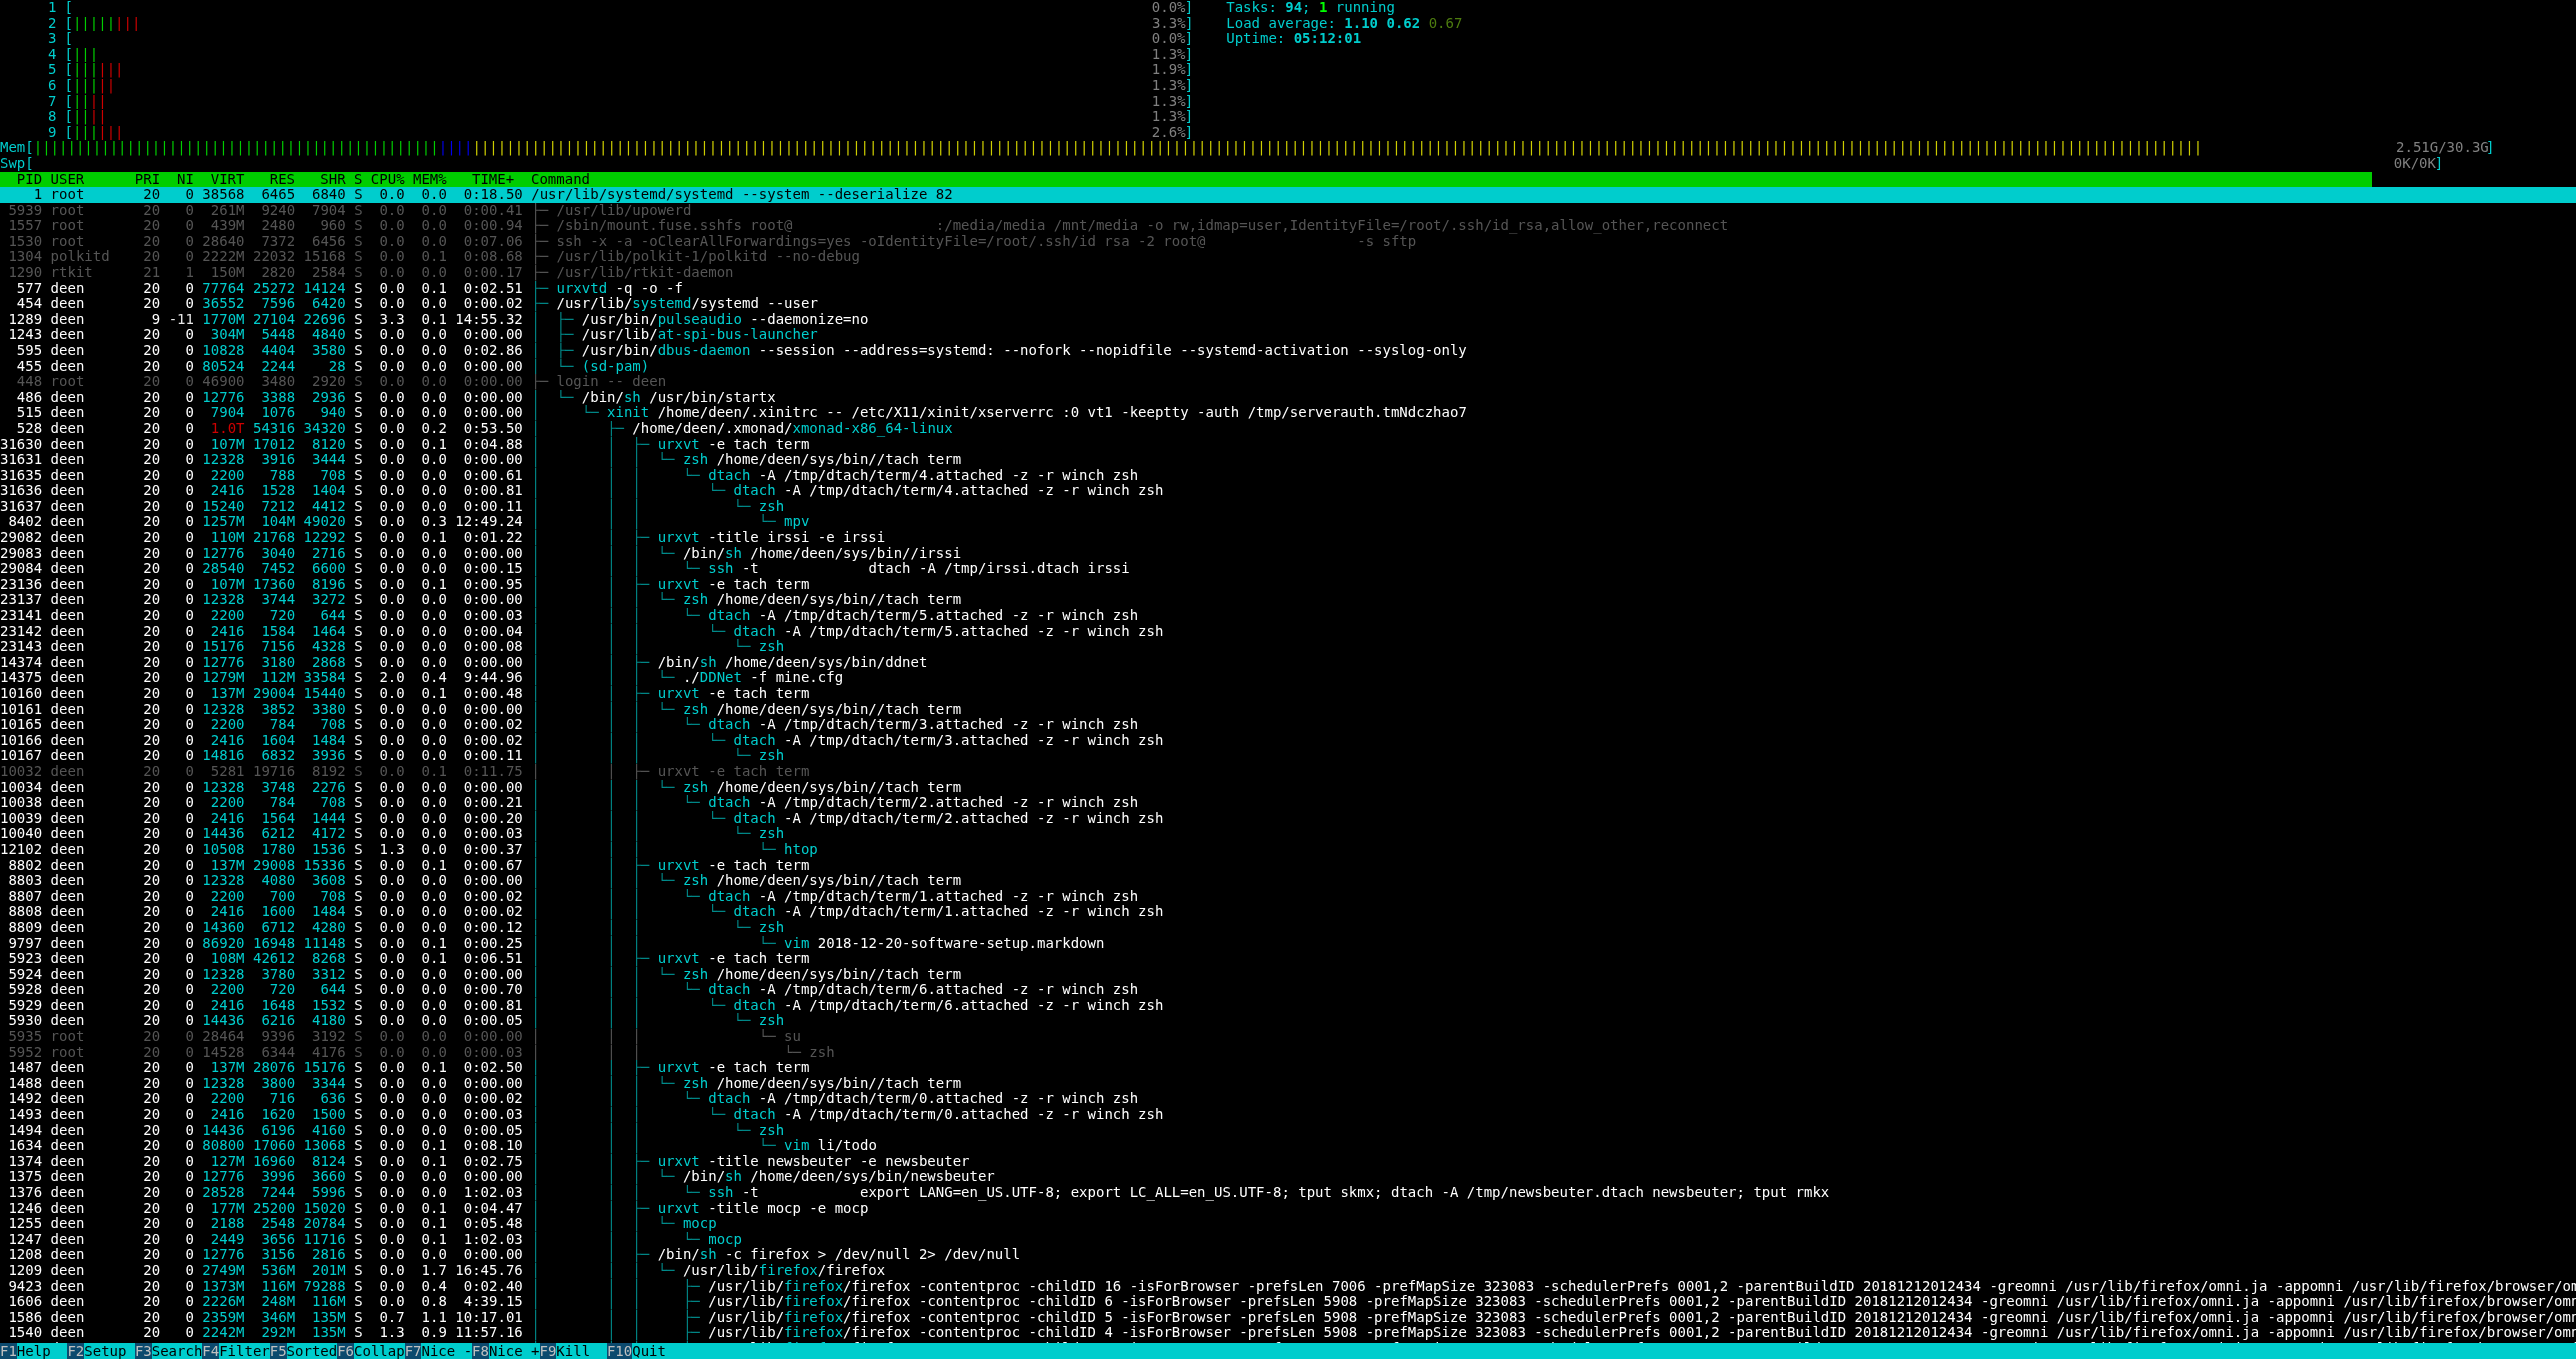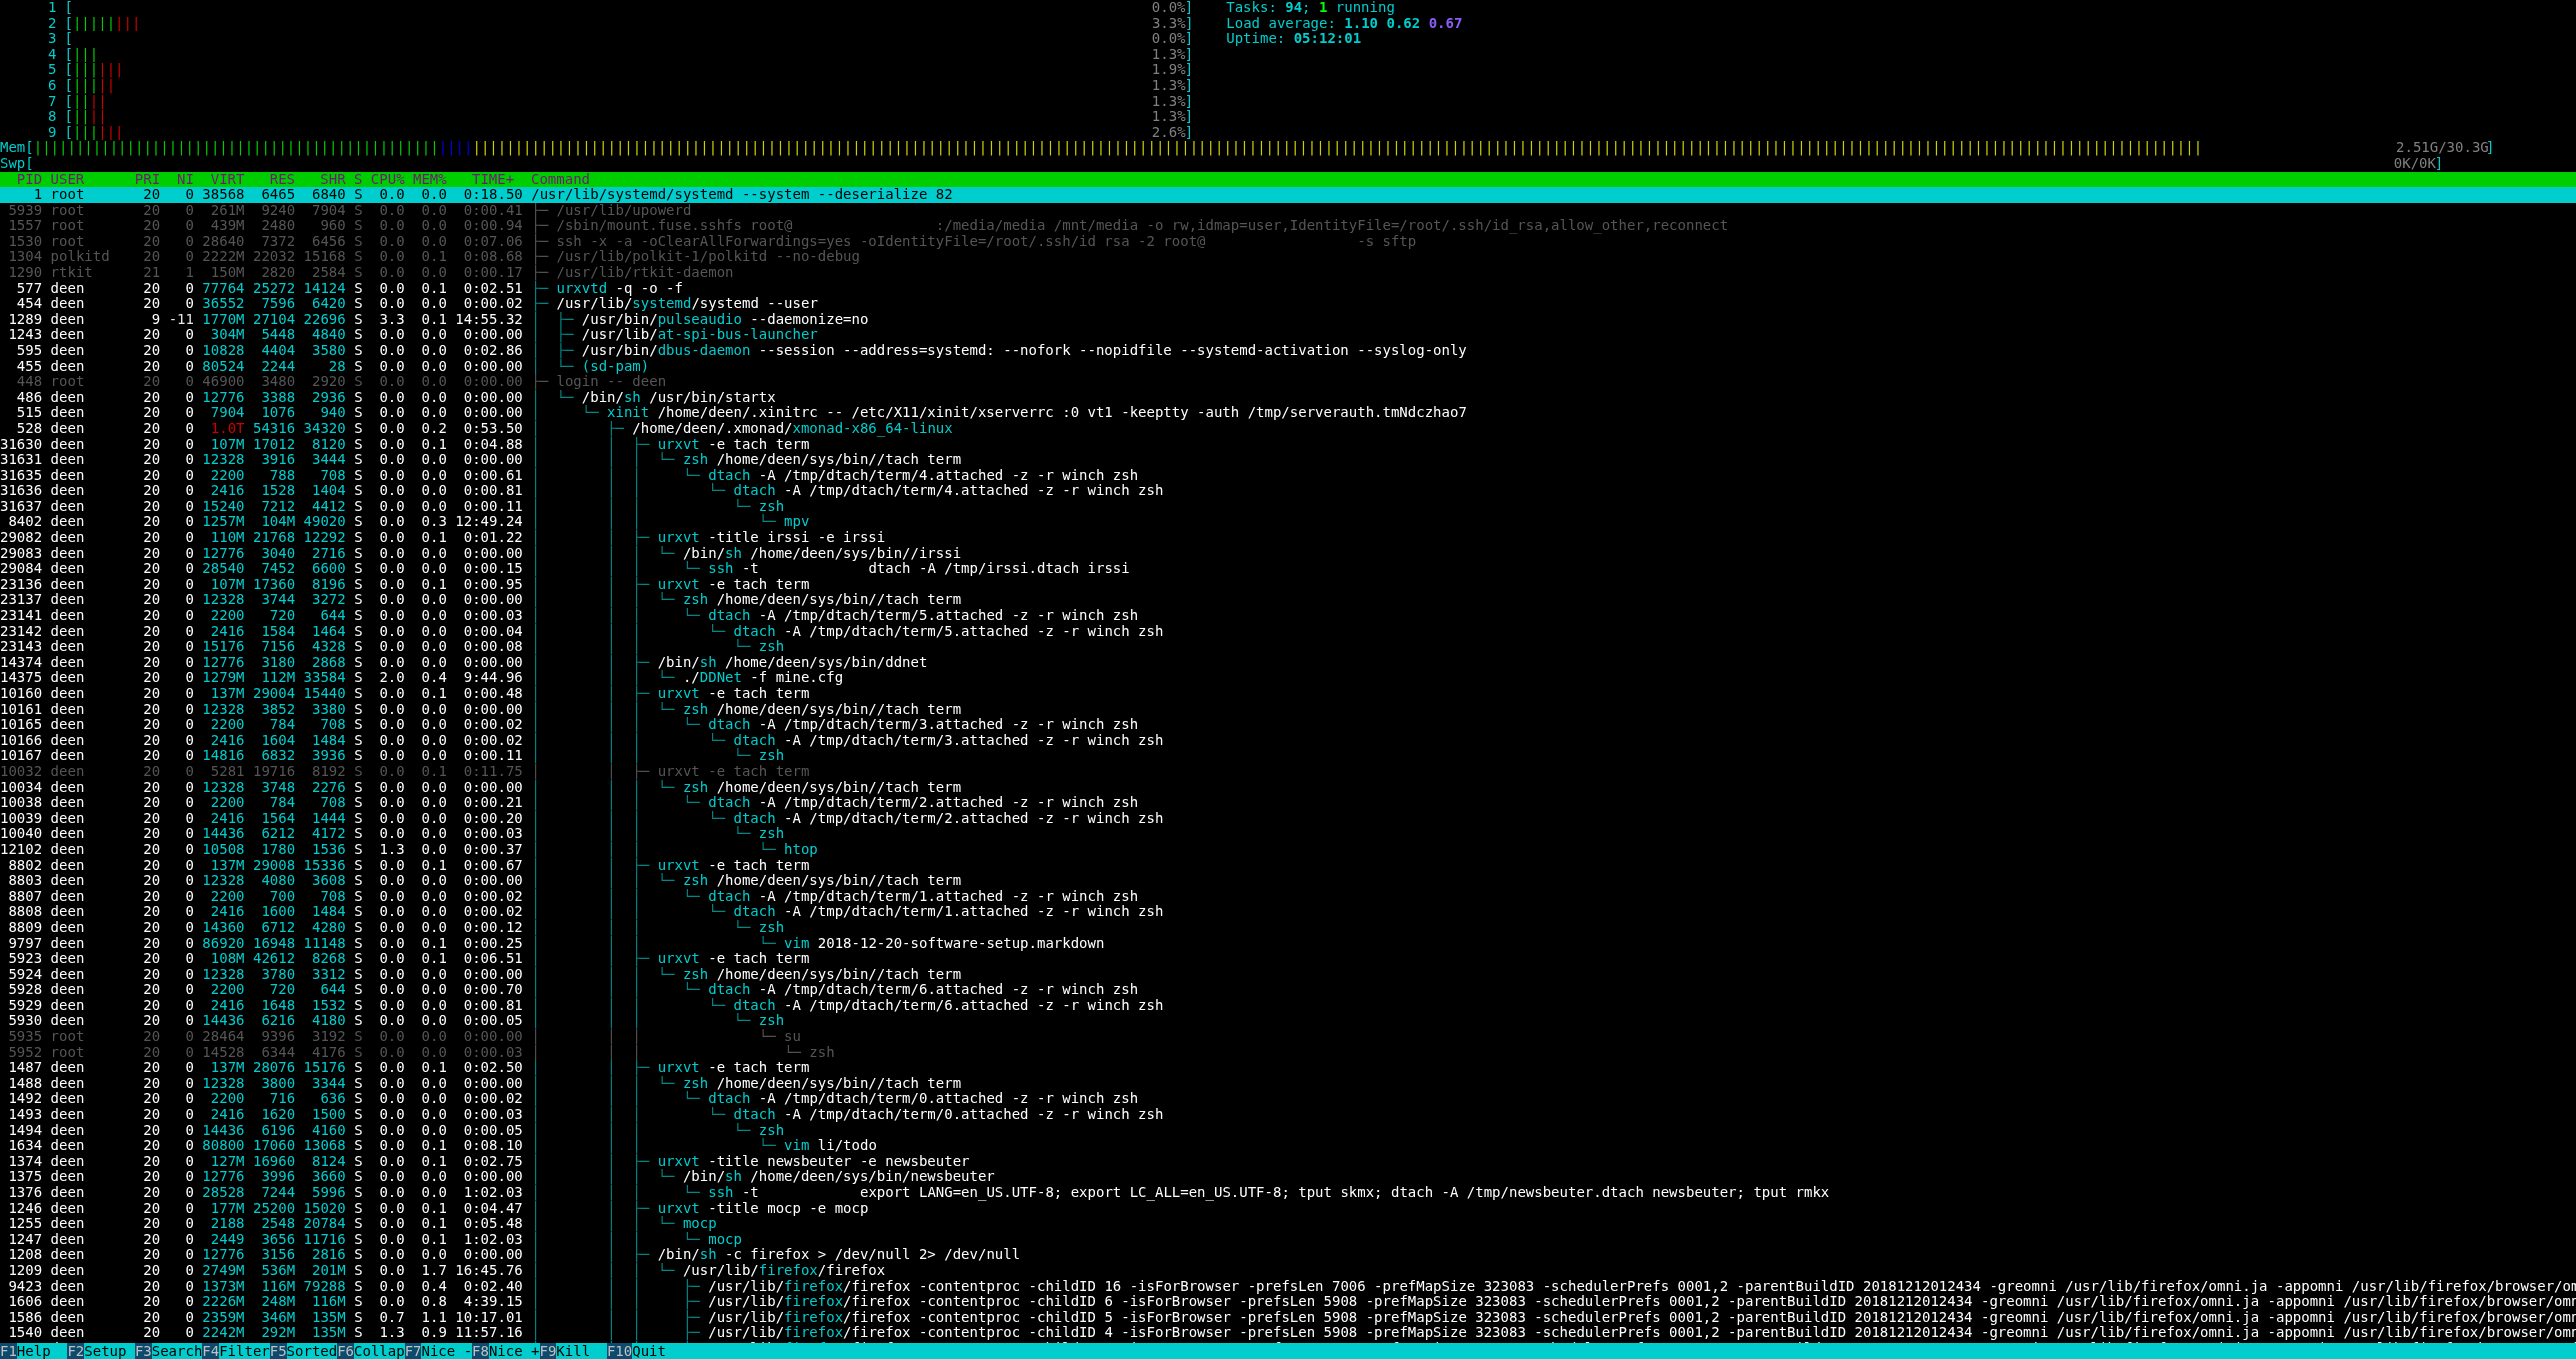--- a/index.html
+++ b/index.html
@@ -21,26 +21,26 @@
   .bar{display:inline-block;white-space:pre;overflow:hidden;}
   .bar .low{color:#00cd00;}
   .bar .mid{color:#cdcd00;}
   .bar .high{color:#cd0000;}
   .bar .blue{color:#0000ee;}
   .pct{color:#808080;display:inline-block;text-align:right;}
   .mem-label{color:#00cdcd;}
   .sysinfo{color:#00cdcd;}
   .sysinfo b{color:#00cdcd;font-weight:bold;}
   .sysinfo .grn{color:#00ff00;font-weight:bold;}
-  .sysinfo .dim{color:#8b5cf6;font-weight:bold;}
+  .sysinfo .dim{color:#4d7c0f;font-weight:normal;}
 
   
   .thead{
-    position:absolute;left:0;width:2576px;height:15.6px;
-    background:#00cd00;color:#701a75;white-space:pre;
+    position:absolute;left:0;width:2372px;height:15.6px;
+    background:#00cd00;color:#000000;white-space:pre;
   }
 
   
   .rows{position:absolute;left:0;width:2576px;}
   .prow{height:15.6px;white-space:pre;overflow:hidden;color:#ffffff;}
   .prow.sel{background:#00cdcd;color:#000;}
   .prow.dim{color:#555555;}
   .prow.dim .num,.prow.dim .cmd,.prow.dim .hi,.prow.dim .tree,.prow.dim .neg{color:#555555;}
   .num{color:#00cdcd;}
   .neg{color:#e5e5e5;}

